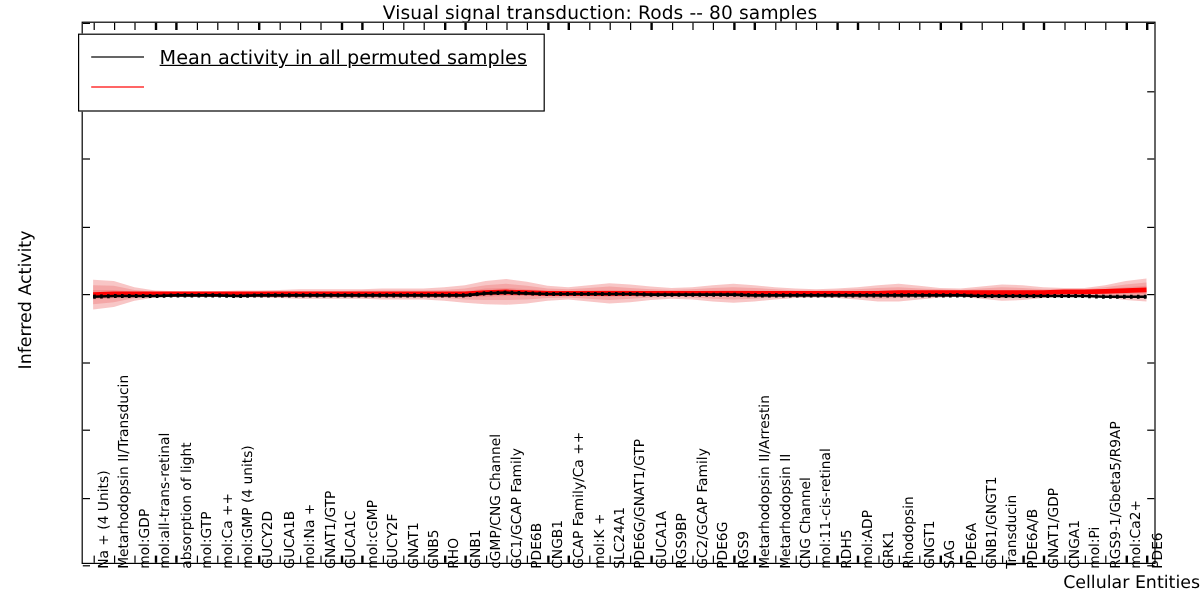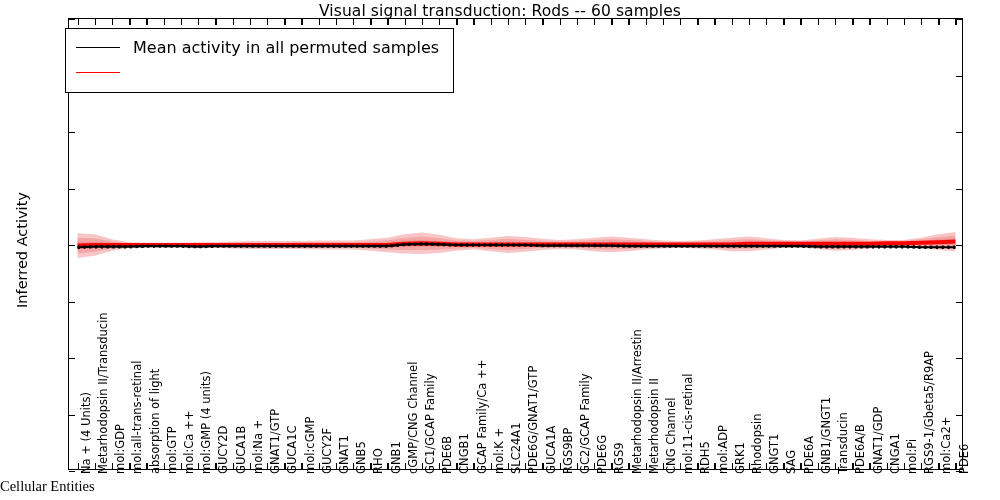--- a/index.html
+++ b/index.html
@@ -16,44 +16,44 @@
         border:1.4px solid #000;box-sizing:border-box;background:#fff;}
   .plotclip{position:absolute;inset:0;overflow:hidden;}
   .ytickmark{position:absolute;left:0;width:6px;height:1.4px;background:#000;}
   .ytickmark.r{left:auto;right:0;}
   .ylabel{position:absolute;font-size:14.5px;white-space:nowrap;
           transform-origin:0 0;transform:rotate(-90deg);
           left:14px;top:50%;}
   .ylabel span{display:block;transform:translateX(-50%);}
 
   
-  .xlabel{position:absolute;left:0;top:478px;width:1000px;text-align:left;
-          font-size:14.5px;font-family:Liberation Serif, serif;}
+  .xlabel{position:absolute;left:0;top:478px;width:1000px;text-align:right;
+          font-size:14.5px;}
   .xtickmark{position:absolute;bottom:0;width:1.4px;height:6px;background:#000;}
   .xtickmark.t{bottom:auto;top:0;}
   .xcat{position:absolute;top:474px;font-size:11.5px;white-space:nowrap;
         transform-origin:0 0;transform:rotate(-90deg);line-height:1;}
 
   
   .legend{position:absolute;left:65px;top:28px;background:#fff;
           border:1.5px solid #000;padding:6px 14px 7px 10px;z-index:6;}
   .lrow{display:flex;align-items:center;height:25px;}
   .lswatch{width:44px;height:0;border-top:1.6px solid #000;margin-right:13px;}
   .lswatch.red{border-top-color:#ff0000;}
-  .ltext{font-size:16px;}
+  .ltext{font-size:16px;text-decoration:underline;}
 
   
   svg.data{position:absolute;left:0;top:0;overflow:visible;}
 </style>
 </head>
 <body>
 
 <div id="fig">
 
-  <div class="title">Visual signal transduction: Rods -- 60 samples</div>
+  <div class="title">Visual signal transduction: Rods -- 80 samples</div>
 
   <div class="ylabel">
     <span>Inferred Activity</span>
   </div>
 
   <div class="xlabel">Cellular Entities</div>
 
   <div class="axes">
     <div class="plotclip">
       <svg class="data" id="datasvg" width="895" height="452">

